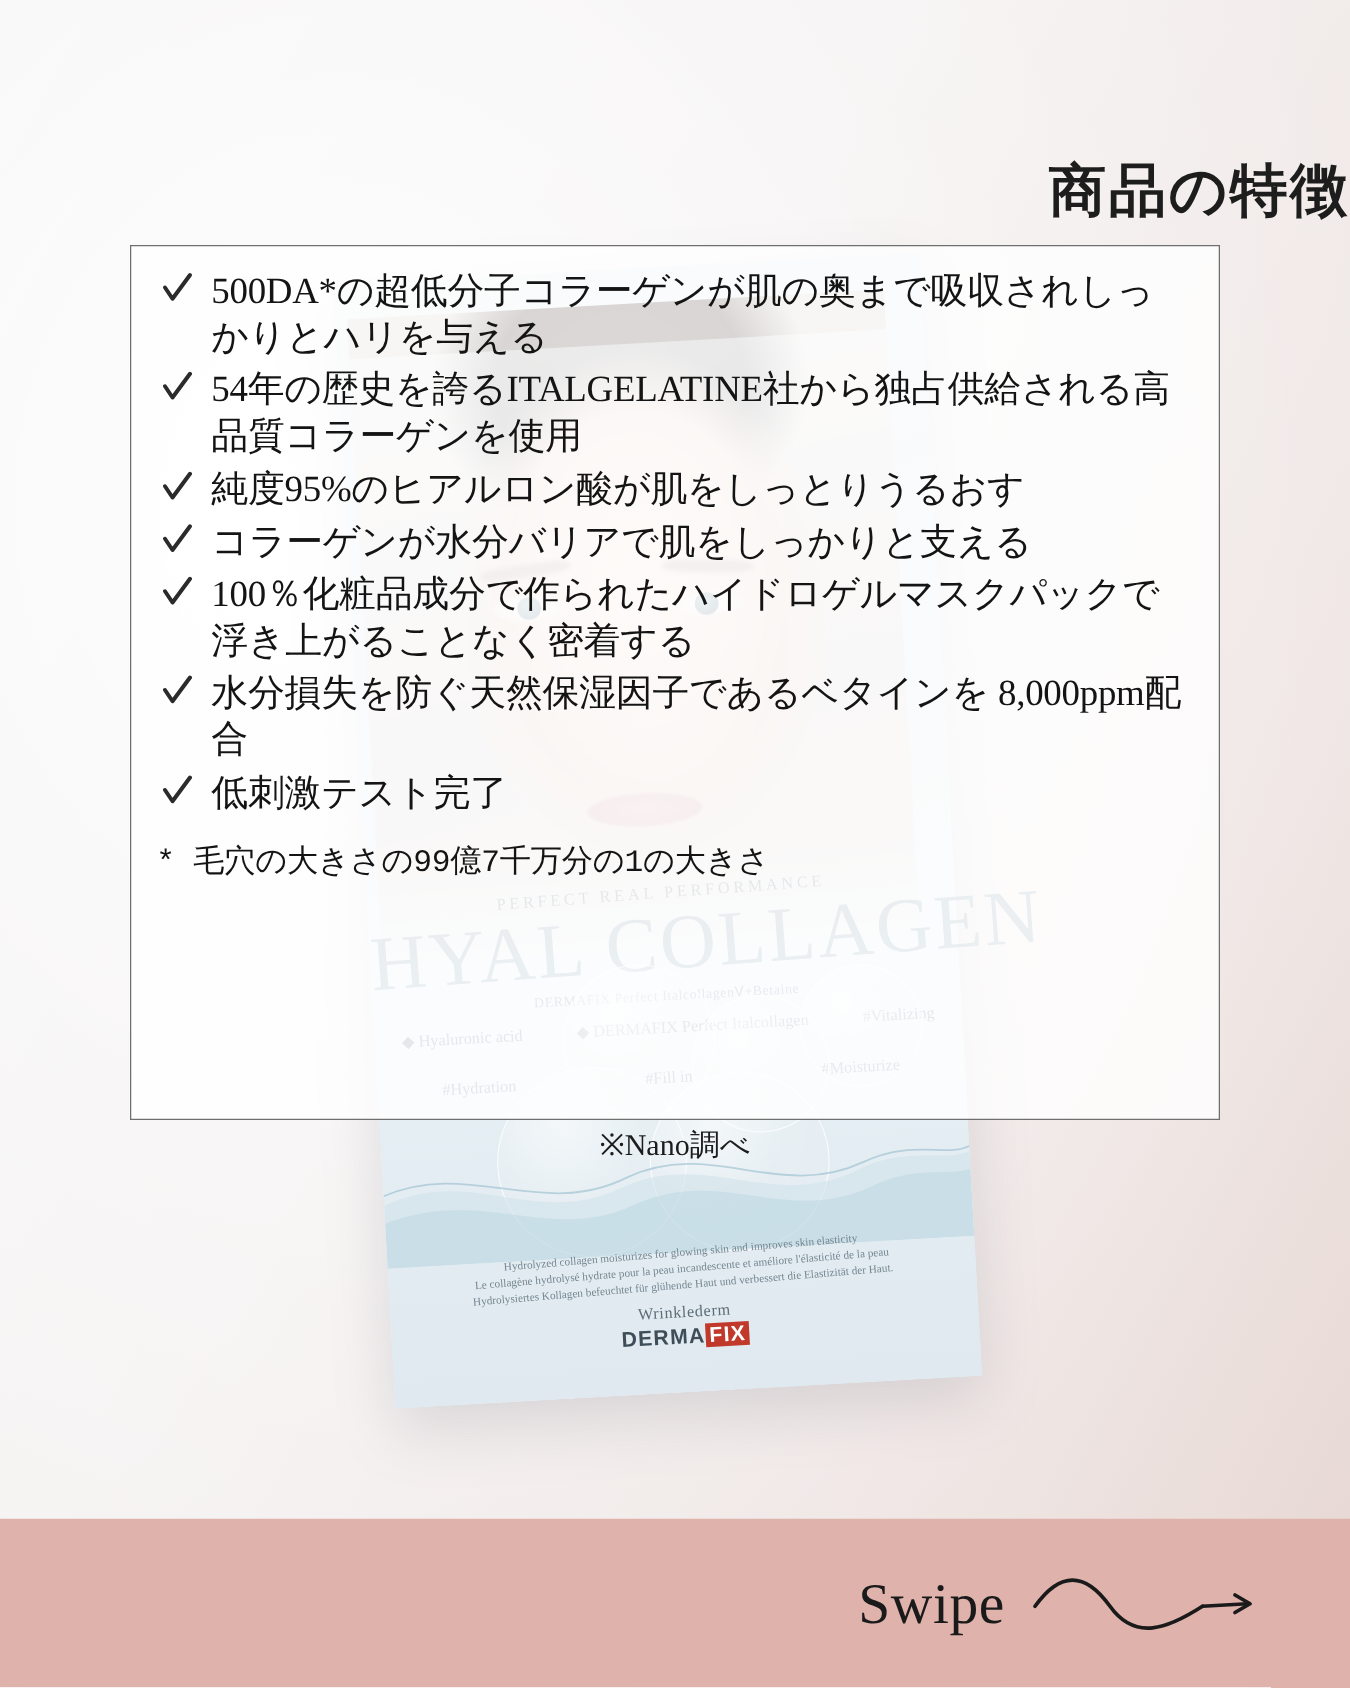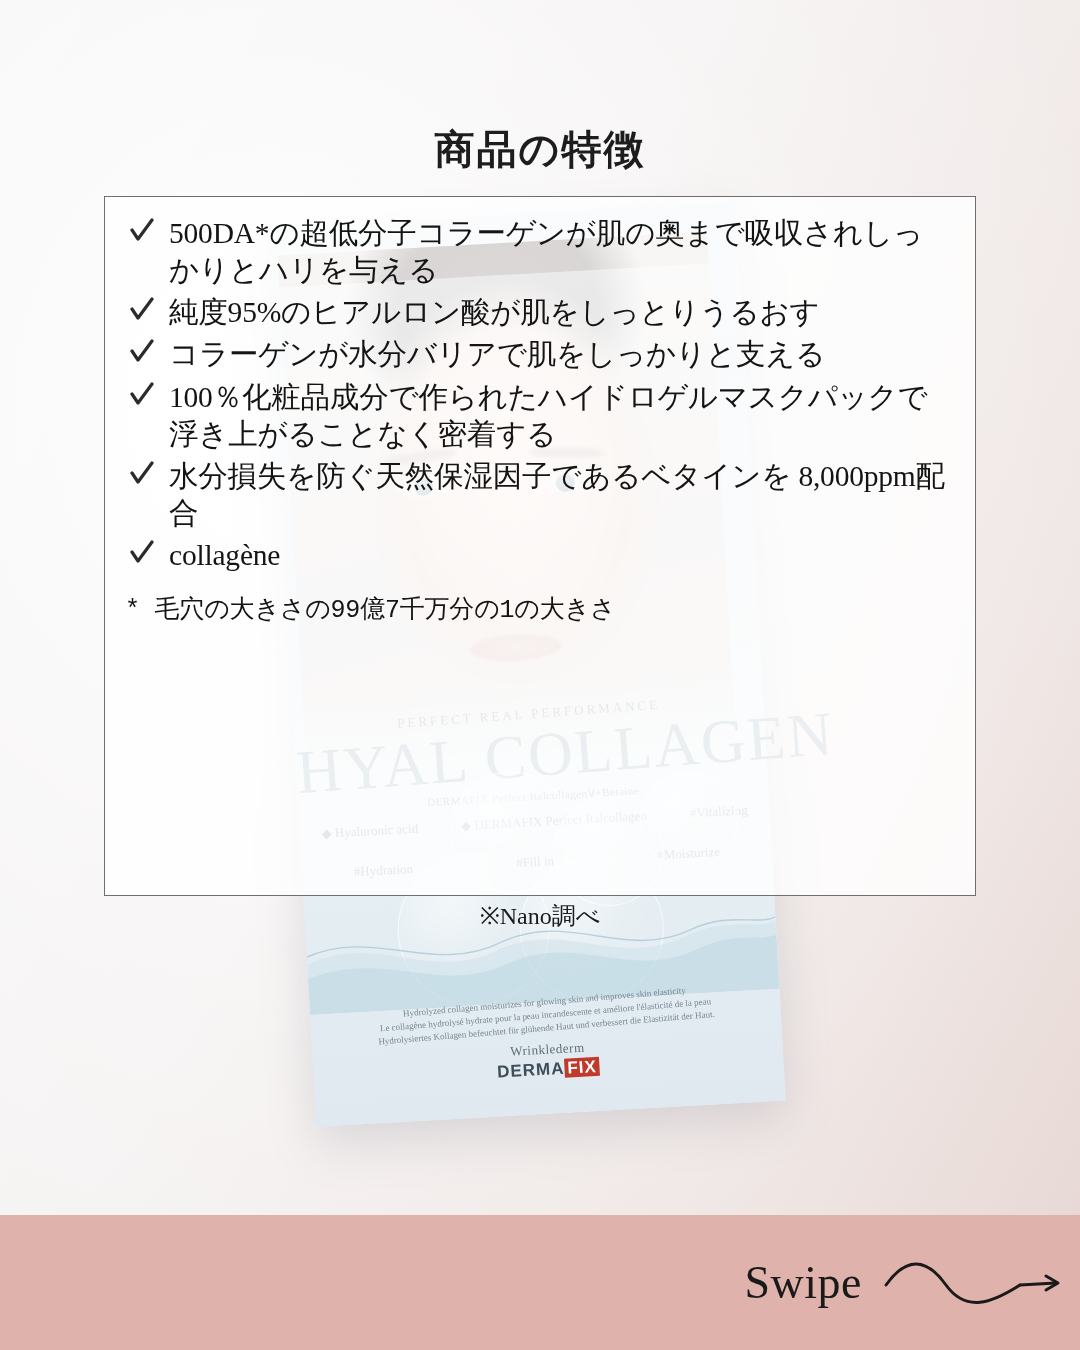--- a/index.html
+++ b/index.html
@@ -229,24 +229,24 @@
     border: 1px solid #6f6f6f;
     background: rgba(255,255,255,0.80);
     box-sizing: border-box;
     padding: 18px 26px 12px 20px;
   }
   .title {
     position: absolute;
     left: 0;
     top: 122px;
     width: 1080px;
-    text-align: center;
+    text-align: right;
     font-family: "Liberation Serif", serif;
     font-weight: bold;
-    font-size: 40px;
+    font-size: 46px;
     color: #1d1d1d;
     letter-spacing: 2px;
   }
   ul.features {
     list-style: none;
     margin: 0;
     padding: 0;
   }
   ul.features li {
     position: relative;
@@ -287,20 +287,21 @@
   .swipe-bar {
     position: absolute;
     left: 0;
     bottom: 0;
     width: 1080px;
     height: 135px;
     background: #dfb3ab;
     display: flex;
     align-items: center;
     justify-content: flex-end;
+    padding-right: 58px;
     box-sizing: border-box;
   }
   .swipe-label {
     font-family: "Liberation Serif", serif;
     font-size: 46px;
     color: #1a1a1a;
     letter-spacing: 0.5px;
     margin-right: 18px;
   }
 </style>
@@ -372,20 +373,26 @@
       <li>
         <svg class="check" viewBox="0 0 26 26">
             <path d="M3 12 L9 21 L23 2" fill="none" stroke="#2b2b2b" stroke-width="3.2" stroke-linecap="round" stroke-linejoin="round"></path>
           </svg>
         <span>500DA*の超低分子コラーゲンが肌の奥まで吸収されしっかりとハリを与える</span>
       </li>
       <li>
         <svg class="check" viewBox="0 0 26 26">
             <path d="M3 12 L9 21 L23 2" fill="none" stroke="#2b2b2b" stroke-width="3.2" stroke-linecap="round" stroke-linejoin="round"></path>
           </svg>
+        <span>54年の歴史を誇るITALGELATINE社から独占供給される高品質コラーゲンを使用</span>
+      </li>
+      <li>
+        <svg class="check" viewBox="0 0 26 26">
+            <path d="M3 12 L9 21 L23 2" fill="none" stroke="#2b2b2b" stroke-width="3.2" stroke-linecap="round" stroke-linejoin="round"></path>
+          </svg>
         <span>純度95%のヒアルロン酸が肌をしっとりうるおす</span>
       </li>
       <li>
         <svg class="check" viewBox="0 0 26 26">
             <path d="M3 12 L9 21 L23 2" fill="none" stroke="#2b2b2b" stroke-width="3.2" stroke-linecap="round" stroke-linejoin="round"></path>
           </svg>
         <span>コラーゲンが水分バリアで肌をしっかりと支える</span>
       </li>
       <li>
         <svg class="check" viewBox="0 0 26 26">
@@ -396,21 +403,21 @@
       <li>
         <svg class="check" viewBox="0 0 26 26">
             <path d="M3 12 L9 21 L23 2" fill="none" stroke="#2b2b2b" stroke-width="3.2" stroke-linecap="round" stroke-linejoin="round"></path>
           </svg>
         <span>水分損失を防ぐ天然保湿因子であるベタインを 8,000ppm配合</span>
       </li>
       <li>
         <svg class="check" viewBox="0 0 26 26">
             <path d="M3 12 L9 21 L23 2" fill="none" stroke="#2b2b2b" stroke-width="3.2" stroke-linecap="round" stroke-linejoin="round"></path>
           </svg>
-        <span>collagène</span>
+        <span>低刺激テスト完了</span>
       </li>
     </ul>
     <div class="footnote">* 毛穴の大きさの99億7千万分の1の大きさ</div>
   </div>
 
   <div class="note-right">※Nano調べ</div>
 
   <div class="swipe-bar">
     <div class="swipe-label">Swipe</div>
     <svg width="200" height="56" viewBox="0 0 200 56">

